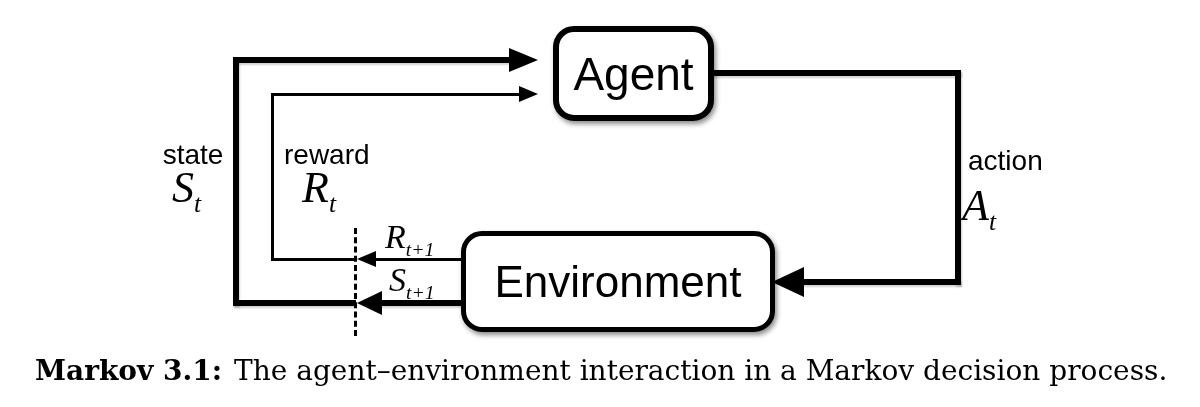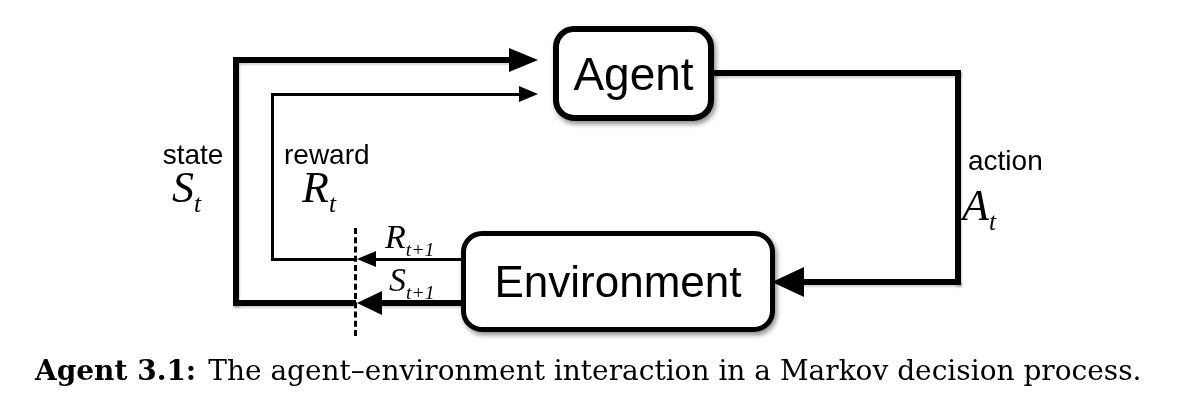--- a/index.html
+++ b/index.html
@@ -113,16 +113,16 @@
   <div class="mvar mvar-lg" style="left:302px; top:166px;"><span>R</span><sub>t</sub></div>
 
   <div class="word-label" style="left:968px; top:147px;">action</div>
   <div class="mvar mvar-lg" style="left:962px; top:184px;"><span>A</span><sub>t</sub></div>
 
   <div class="mvar mvar-sm" style="left:385px; top:220px;"><span>R</span><sub>t+1</sub></div>
 
   <div class="mvar mvar-sm" style="left:389px; top:263px;"><span>S</span><sub>t+1</sub></div>
 
   <div id="caption">
-    <span class="cap-label">Agent 3.1:</span><span class="cap-text">The agent–environment interaction in a Markov decision process.</span>
+    <span class="cap-label">Markov 3.1:</span><span class="cap-text">The agent–environment interaction in a Markov decision process.</span>
   </div>
 
 </div>
 
 </body></html>

